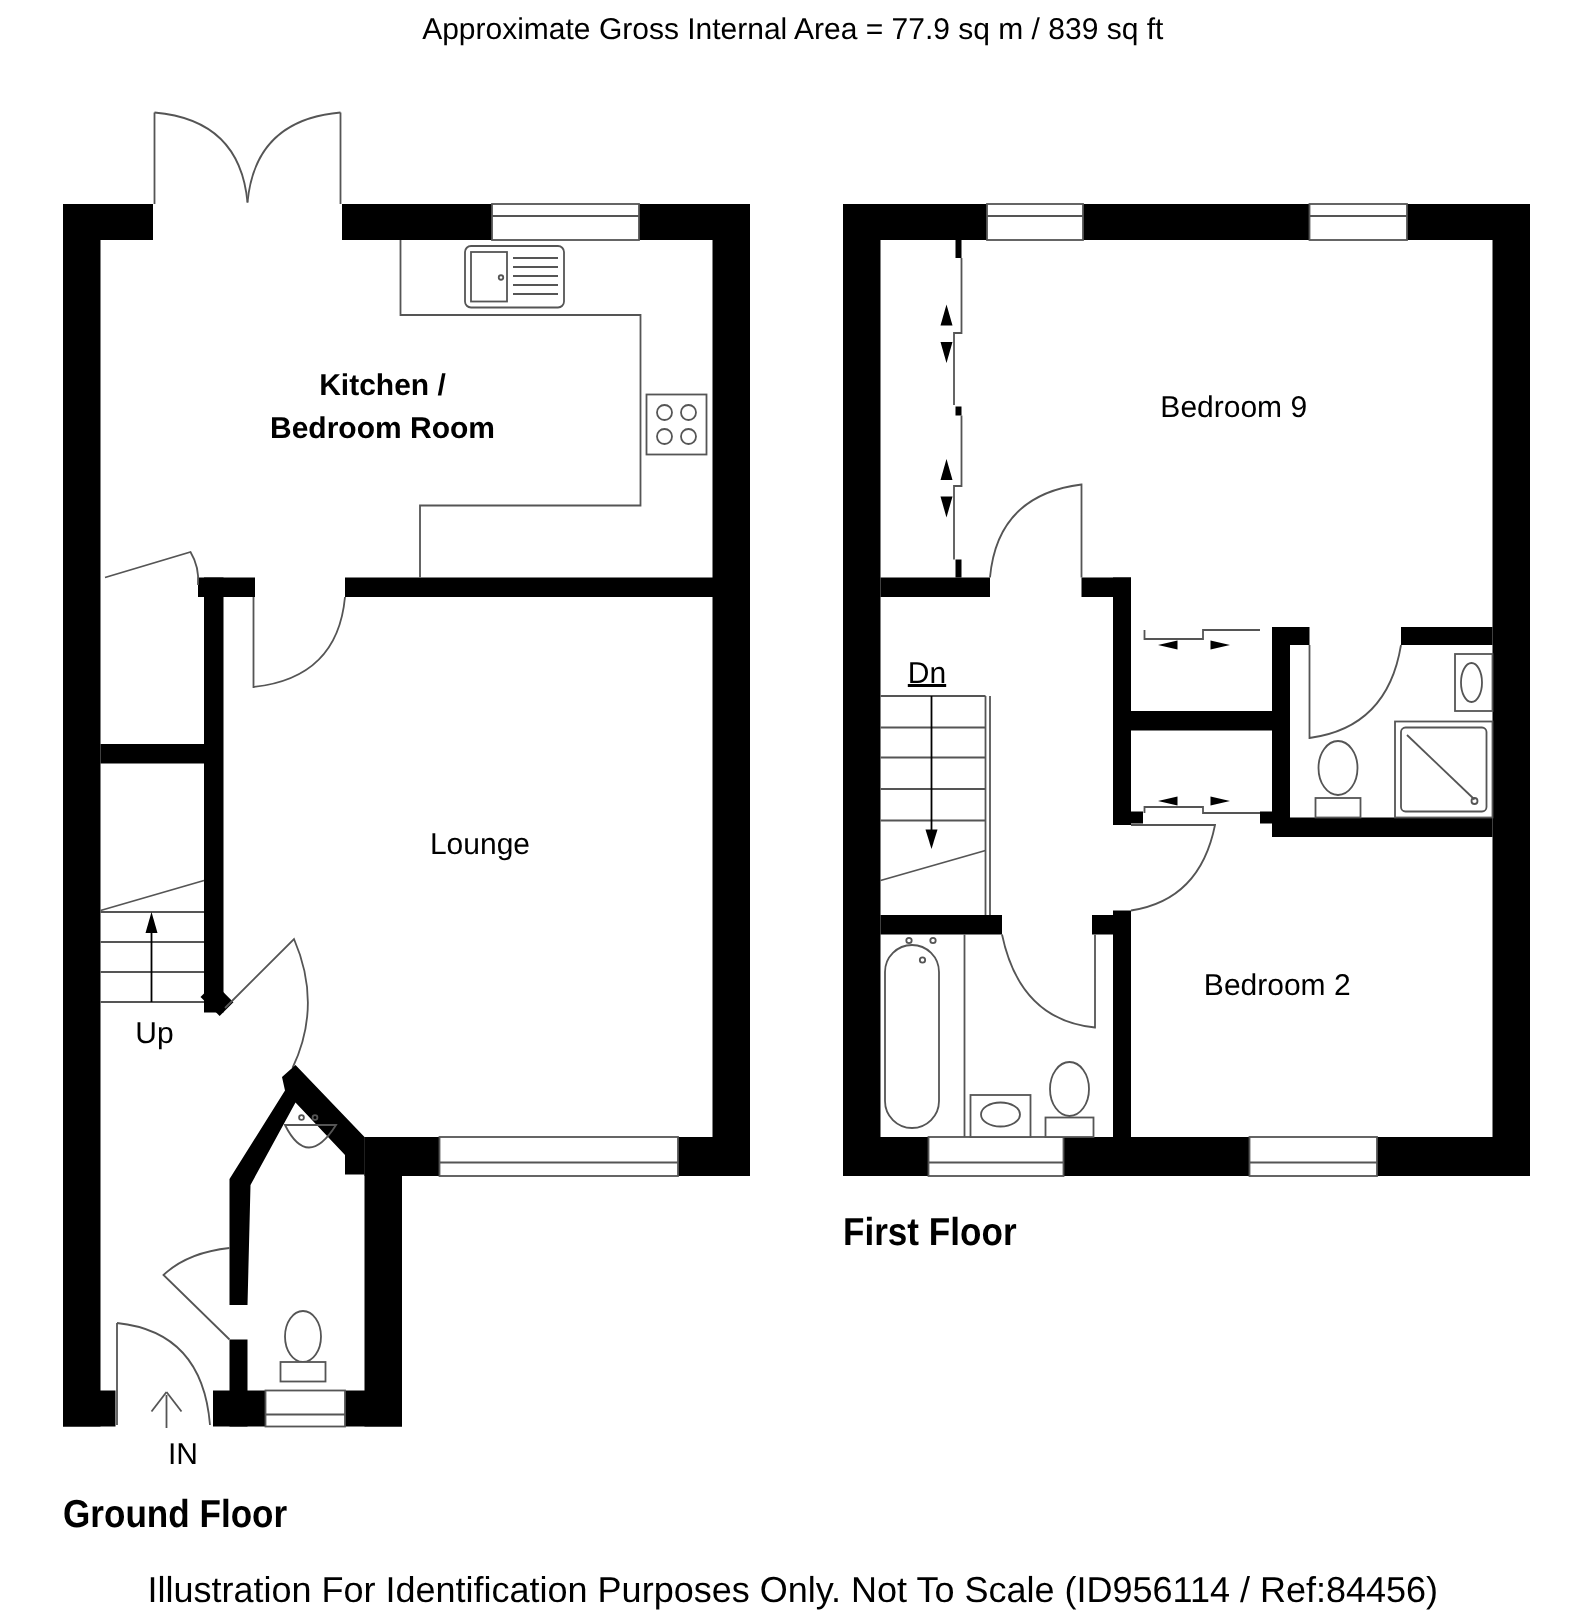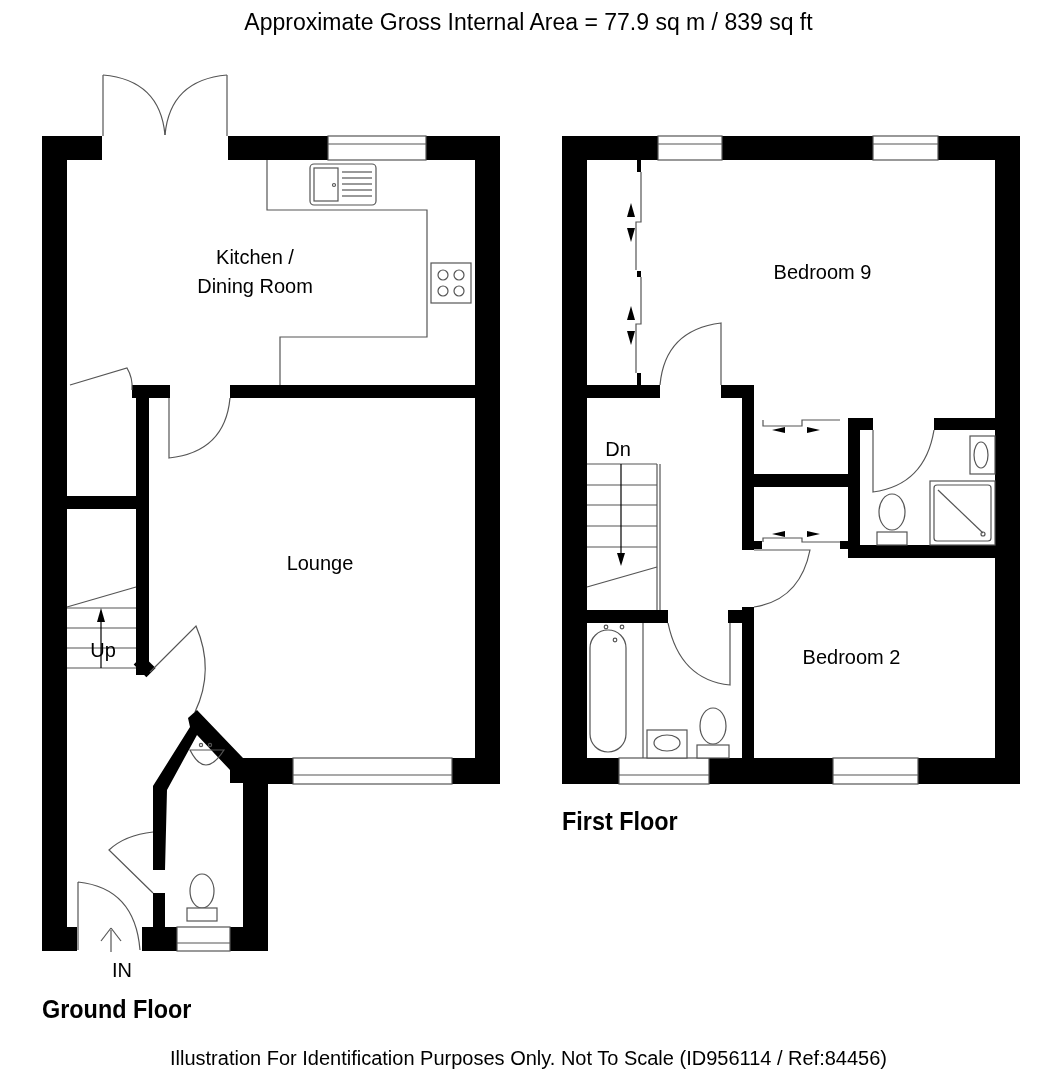--- a/index.html
+++ b/index.html
@@ -1,18 +1,18 @@
 <!DOCTYPE html>
 <html><head>
 <meta charset="utf-8">
 <style>
   html, body { margin:0; padding:0; background:#ffffff; }
   body { width:1057px; height:1080px; position:relative; overflow:hidden; font-family:"Liberation Sans", sans-serif; color:#000; }
-  .hdr { position:absolute; top:9px; left:0; width:1057px; text-align:center; font-size:23px; }
-  .ftr { position:absolute; top:1047px; left:0; width:1057px; text-align:center; font-size:20px; }
+  .hdr { position:absolute; top:9px; left:0; width:1057px; text-align:center; font-size:20px; }
+  .ftr { position:absolute; top:1047px; left:0; width:1057px; text-align:center; font-size:24px; }
   .floor-title { position:absolute; font-size:26px; font-weight:bold; transform:scaleX(0.9); transform-origin:left; }
   .lbl { position:absolute; font-size:20px; text-align:center; line-height:29px; }
   svg { position:absolute; left:0; top:0; }
   .w { fill:#000; }
   .ln { fill:none; stroke:#555; stroke-width:1.2; }
   .lnw { fill:#fff; stroke:#555; stroke-width:1.2; }
 </style>
 </head>
 <body>
 
@@ -196,27 +196,27 @@
         <circle class="ln" cx="622" cy="627" r="1.8"></circle>
         <circle class="ln" cx="615" cy="640" r="1.8"></circle>
       <rect class="lnw" x="647" y="730" width="40" height="28"></rect>
       <ellipse class="ln" cx="667" cy="743" rx="13" ry="8"></ellipse>
       <ellipse class="ln" cx="713" cy="726" rx="13" ry="18"></ellipse>
       <rect class="lnw" x="697" y="745" width="32" height="13"></rect>
     </g>
   </g>
 </svg>
 
-<div class="lbl" style="left:180px; top:243px; width:150px;">
+<div class="lbl" style="left:180px; top:243px; width:150px;font-weight:bold;">
   <div>Kitchen /</div>
-  <div>Dining Room</div>
+  <div>Bedroom Room</div>
 </div>
 <div class="lbl" style="left:250px; top:549px; width:140px;">Lounge</div>
-<div class="lbl" style="left:80px; top:636px; width:46px;">Up</div>
+<div class="lbl" style="left:80px; top:675px; width:46px;">Up</div>
 <div class="lbl" style="left:92px; top:956px; width:40px;text-align:right;">IN</div>
 <div class="lbl" style="left:755px; top:258px; width:135px;">Bedroom 9</div>
 <div class="lbl" style="left:784px; top:643px; width:135px;">Bedroom 2</div>
-<div class="lbl" style="left:598px; top:435px; width:40px;">Dn</div>
+<div class="lbl" style="left:598px; top:435px; width:40px;text-decoration:underline;">Dn</div>
 
 <div class="floor-title" style="left:42px; top:994px;">Ground Floor</div>
 <div class="floor-title" style="left:562px; top:806px;">First Floor</div>
 
 <div class="ftr">Illustration For Identification Purposes Only. Not To Scale (ID956114 / Ref:84456)</div>
 
 </body></html>

